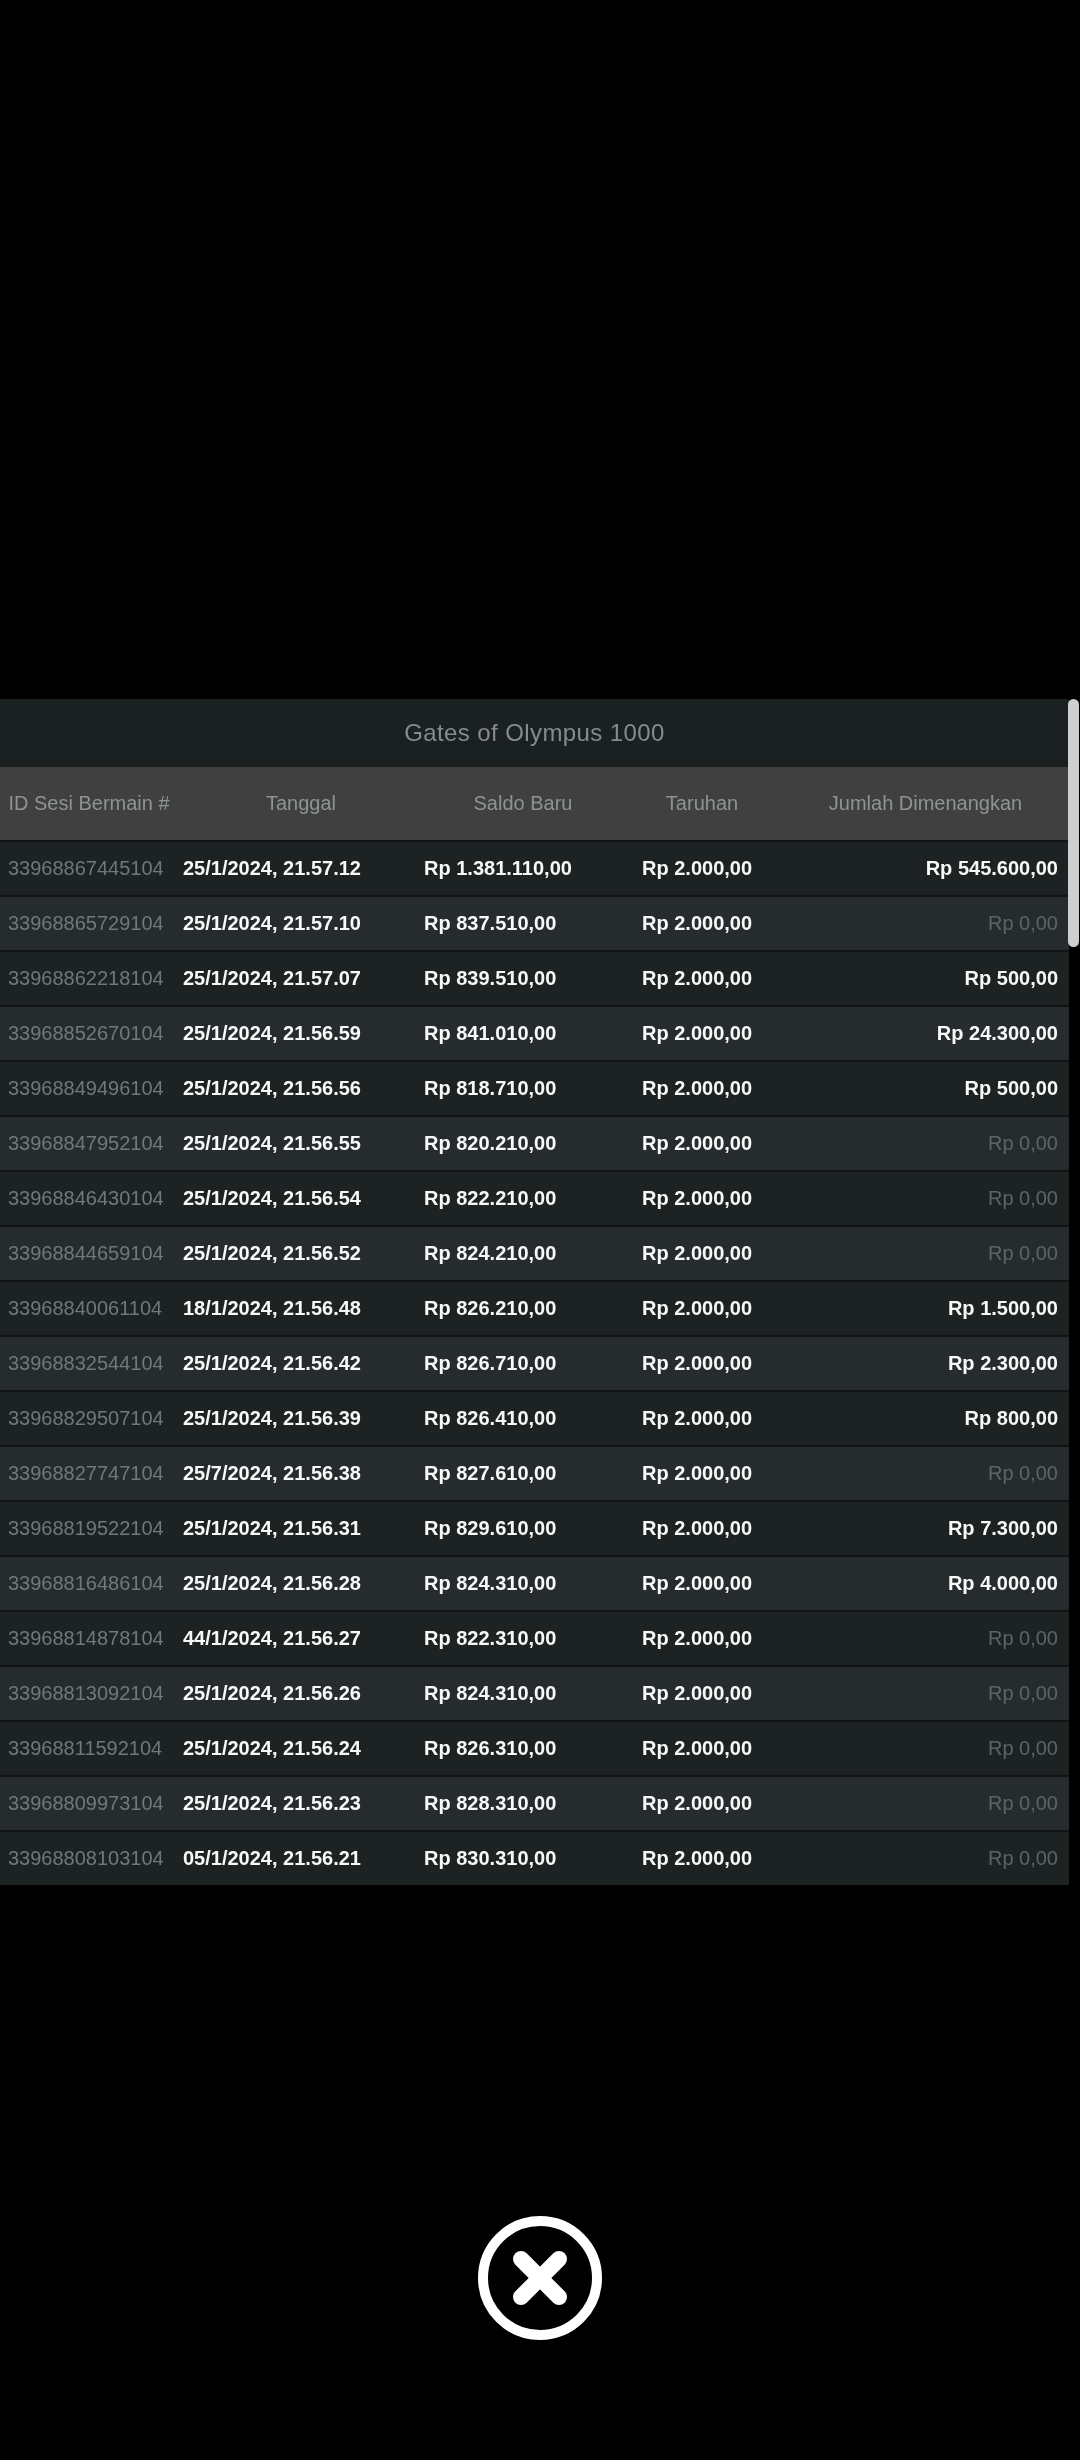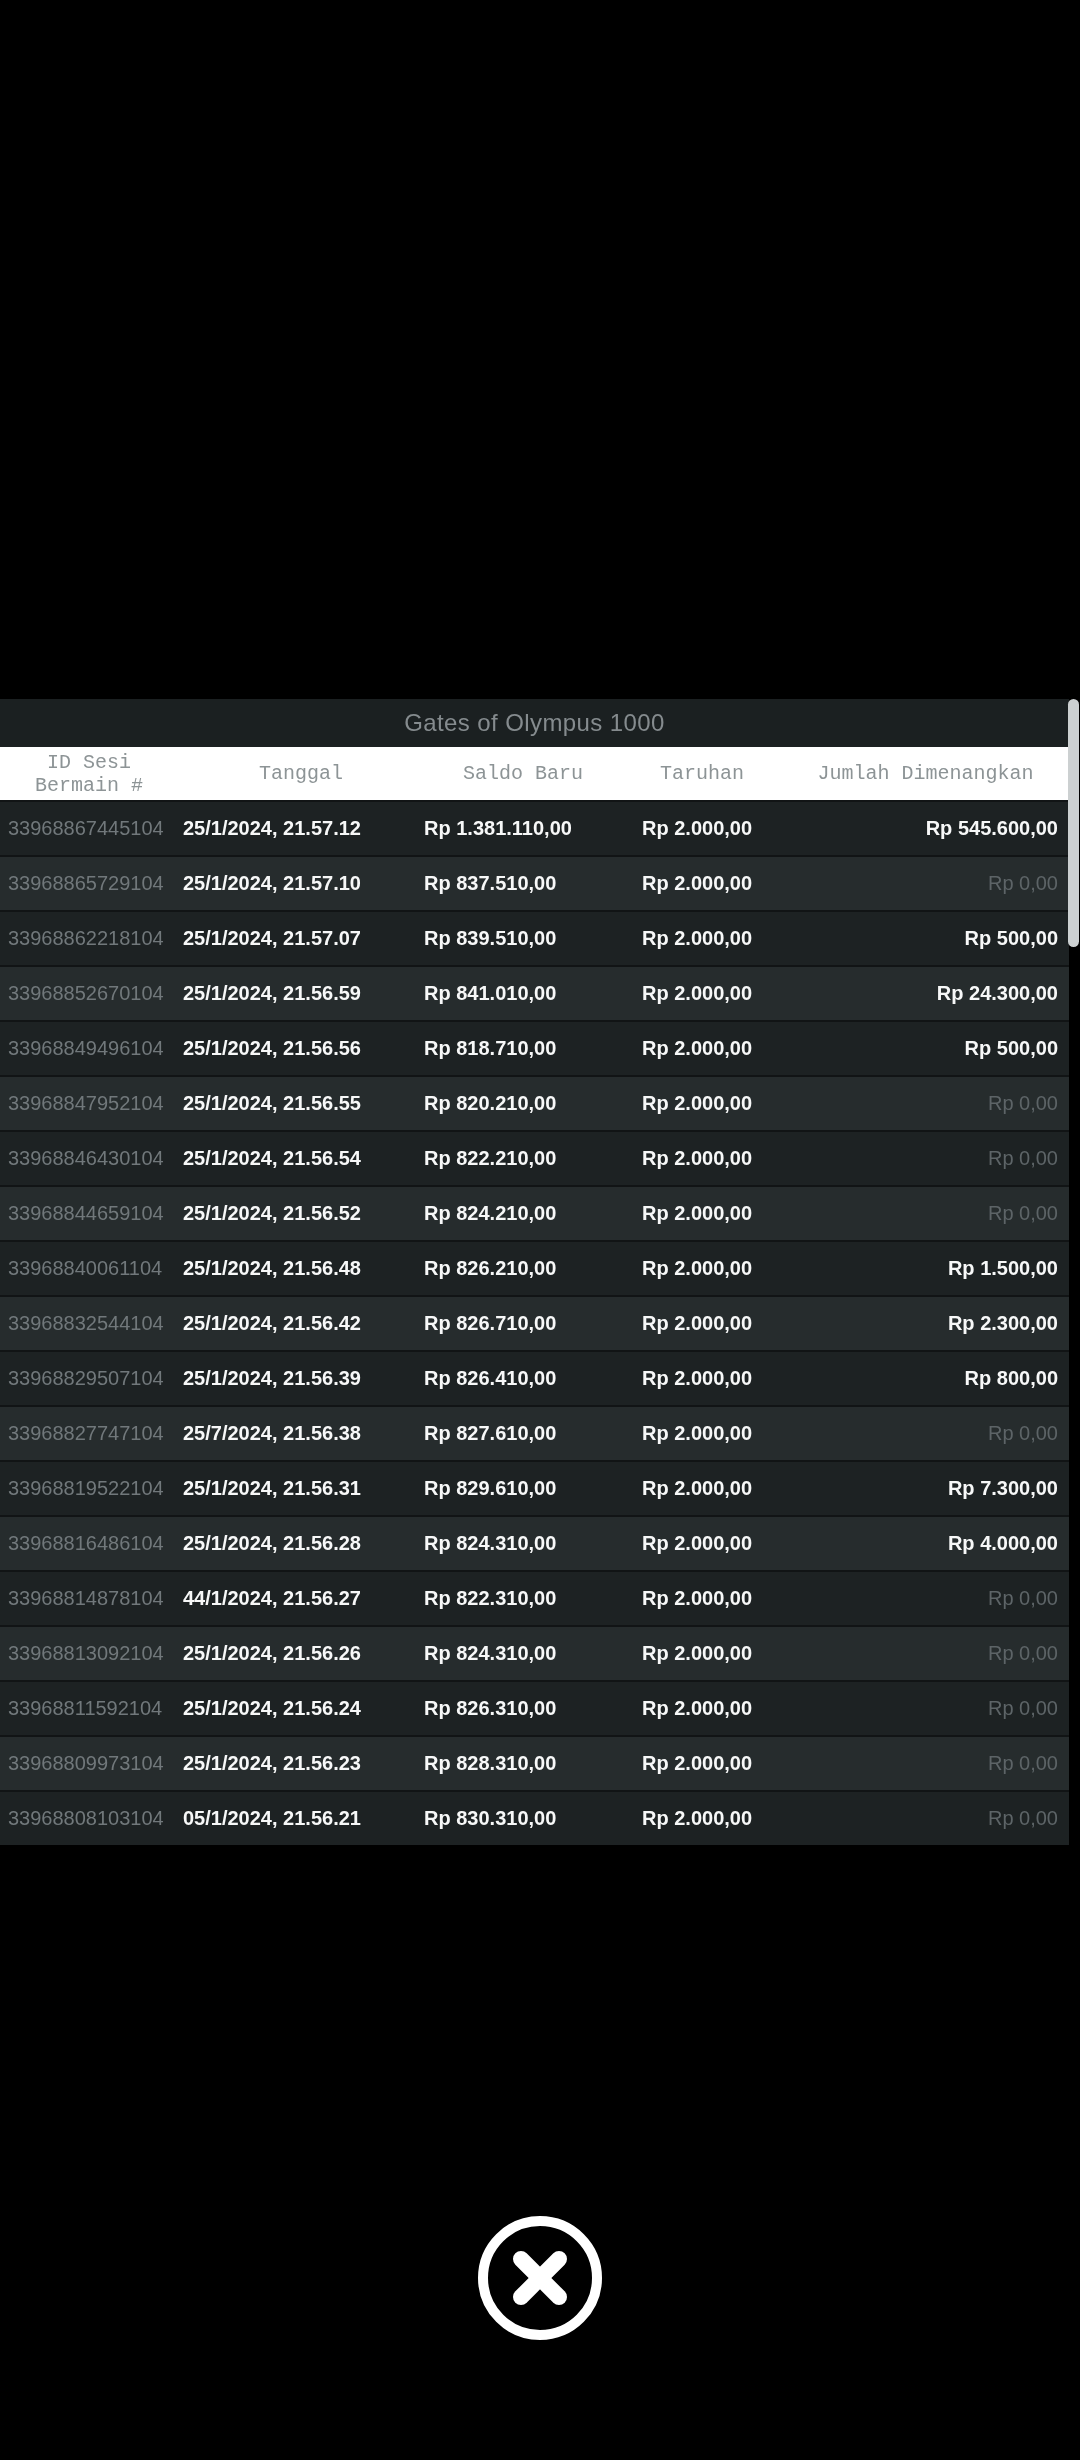--- a/index.html
+++ b/index.html
@@ -12,40 +12,39 @@
   }
 
   
   .panel {
     position:absolute;
     left:0; top:699px;
     width:1069px;
     background:#1d2223;
   }
   .titlebar {
-    height:48px;
+    height:68px;
     background:#1b2021;
     display:flex; align-items:center; justify-content:center;
     color:#858b8e;
     font-size:24px;
     font-weight:500;
     letter-spacing:0.4px;
   }
   .grid5 {
     display:grid;
     grid-template-columns:178px 246px 198px 160px 1fr;
     align-items:center;
   }
   .thead {
-    height:53px;
-    background:#ffffff;
+    height:73px;
+    background:#404040;
     color:#8d9496;
     font-size:20px;
     font-weight:500;
-    font-family:Liberation Mono, monospace;
   }
   .thead .hc { text-align:center; }
   .row {
     height:55px;
     border-top:2px solid #111415;
     box-sizing:border-box;
     font-size:20px;
   }
   .row.odd  { background:#1d2223; }
   .row.even { background:#262c2d; }
@@ -145,21 +144,21 @@
       </div>
       <div class="row grid5 even">
         <div class="c-id">33968844659104</div>
         <div class="c-date">25/1/2024, 21.56.52</div>
         <div class="c-bal">Rp 824.210,00</div>
         <div class="c-bet">Rp 2.000,00</div>
         <div class="c-win dim">Rp 0,00</div>
       </div>
       <div class="row grid5 odd">
         <div class="c-id">33968840061104</div>
-        <div class="c-date">25/1/2024, 21.56.48</div>
+        <div class="c-date">18/1/2024, 21.56.48</div>
         <div class="c-bal">Rp 826.210,00</div>
         <div class="c-bet">Rp 2.000,00</div>
         <div class="c-win">Rp 1.500,00</div>
       </div>
       <div class="row grid5 even">
         <div class="c-id">33968832544104</div>
         <div class="c-date">25/1/2024, 21.56.42</div>
         <div class="c-bal">Rp 826.710,00</div>
         <div class="c-bet">Rp 2.000,00</div>
         <div class="c-win">Rp 2.300,00</div>

